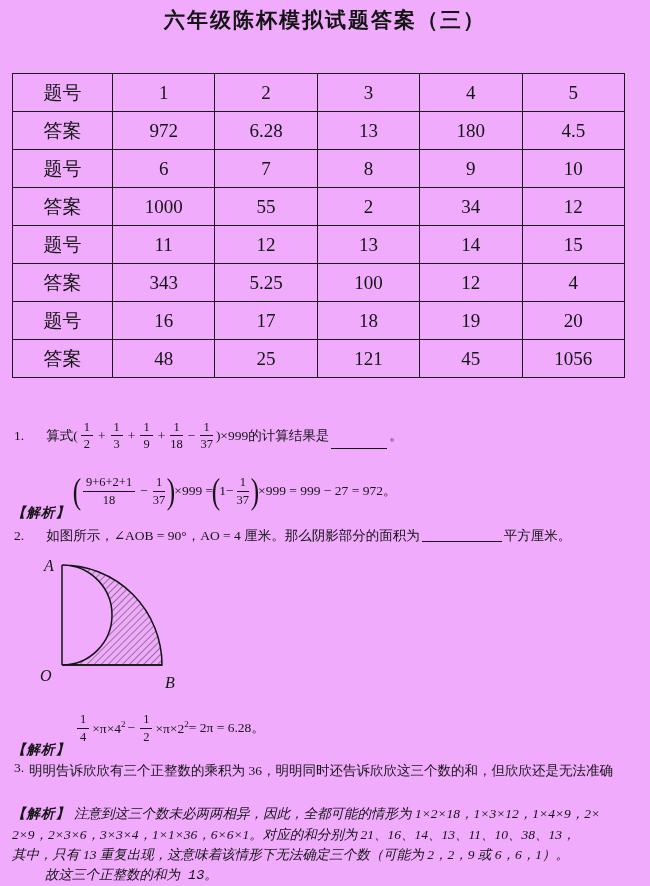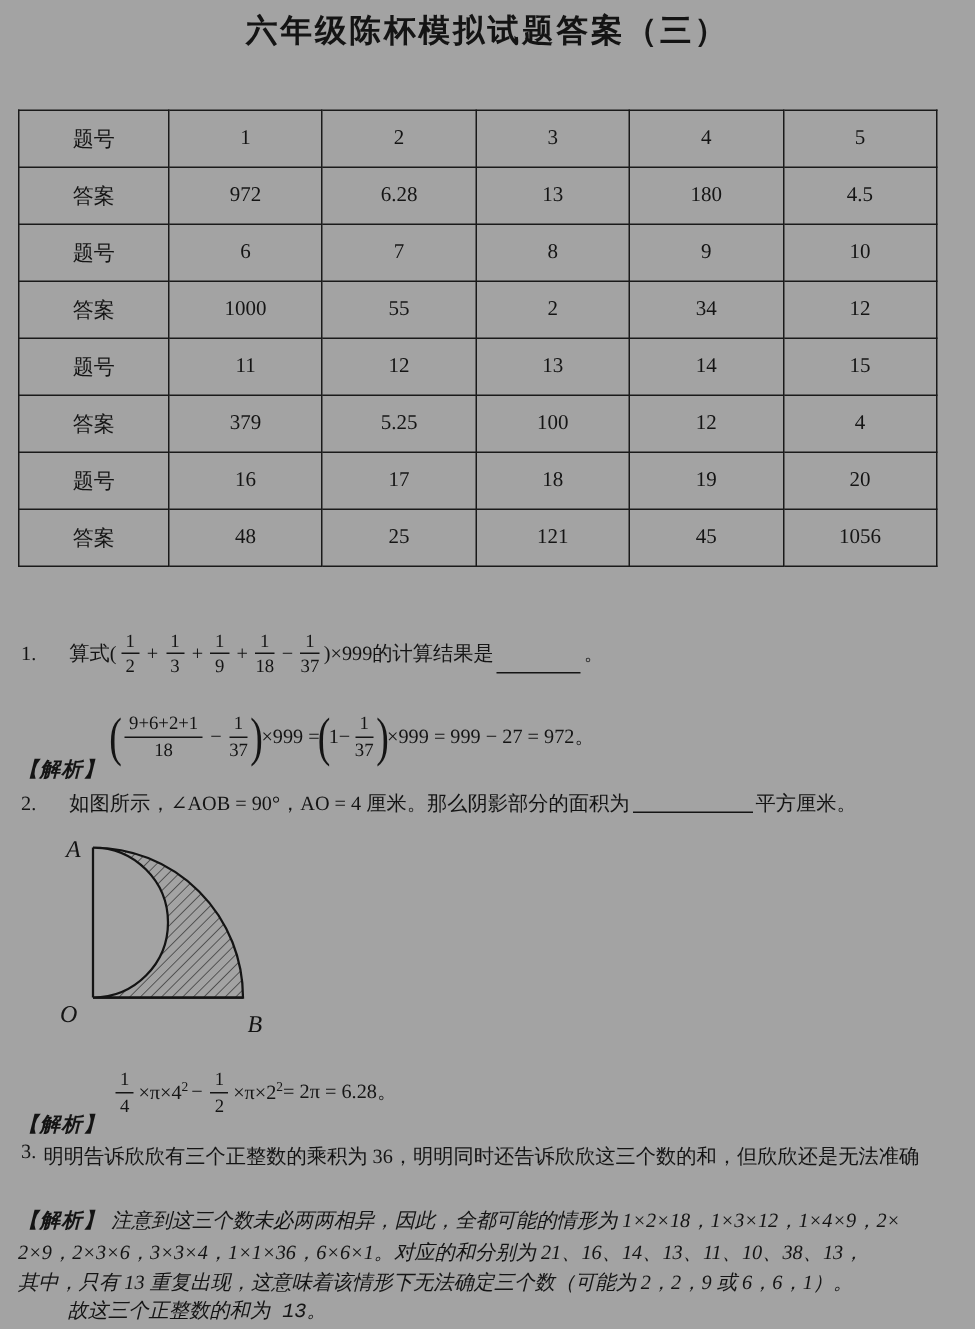--- a/index.html
+++ b/index.html
@@ -1,30 +1,30 @@
 <!DOCTYPE html>
 <html><head>
 <meta charset="utf-8">
 <style>
   html,body { margin:0; padding:0; background:#ffffff; }
   .page {
-    position:relative; width:650px; height:886px; background:#a3a3a3;
+    position:relative; width:650px; height:886px; background:#f0abfc;
     font-family:"Liberation Serif","DejaVu Serif",serif;
     color:#141414; overflow:hidden;
   }
   .title {
     position:absolute; top:6px; left:0; width:100%;
     margin:0; text-align:center;
     font-size:21px; font-weight:bold; letter-spacing:2px;
   }
   
   table.answers {
     position:absolute; top:73px; left:12px;
     width:612px; border-collapse:collapse; table-layout:fixed;
-    font-size:14px;
+    font-size:19px;
   }
   table.answers td {
     border:1.5px solid #1a1a1a; height:37px;
     text-align:center; vertical-align:middle; padding:0;
   }
   
   .row { position:absolute; display:flex; align-items:center; flex-wrap:nowrap; font-size:13.5px; }
   .row > span { white-space:nowrap; }
   .qnum { margin-right:22px; }
   .jxtag { font-style:italic; font-weight:600; margin-right:4px; letter-spacing:1px;margin-top:44px; }
@@ -102,21 +102,21 @@
         <tr>
           <td>题号</td>
           <td>11</td>
           <td>12</td>
           <td>13</td>
           <td>14</td>
           <td>15</td>
         </tr>
         <tr>
           <td>答案</td>
-          <td>379</td>
+          <td>343</td>
           <td>5.25</td>
           <td>100</td>
           <td>12</td>
           <td>4</td>
         </tr>
         <tr>
           <td>题号</td>
           <td>16</td>
           <td>17</td>
           <td>18</td>

